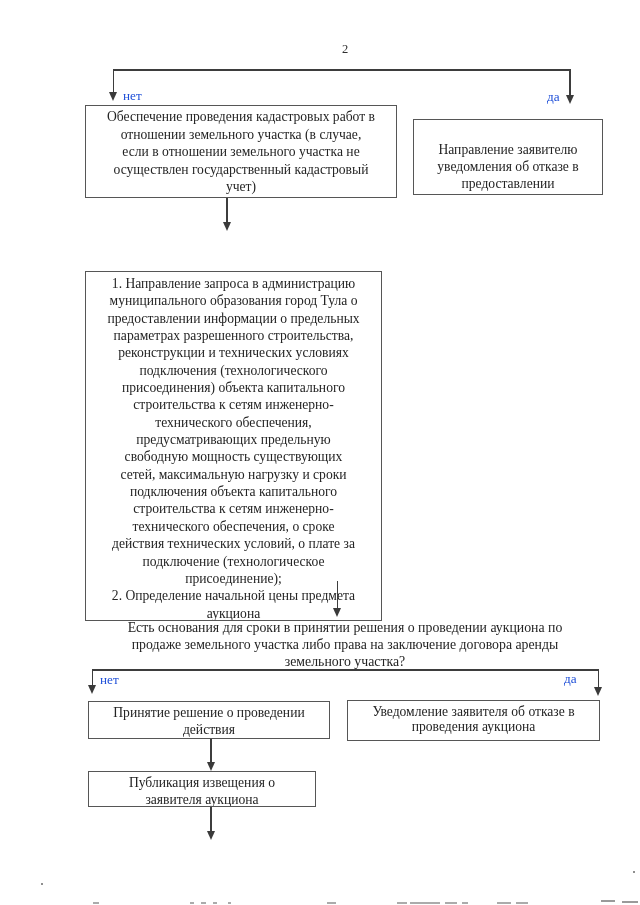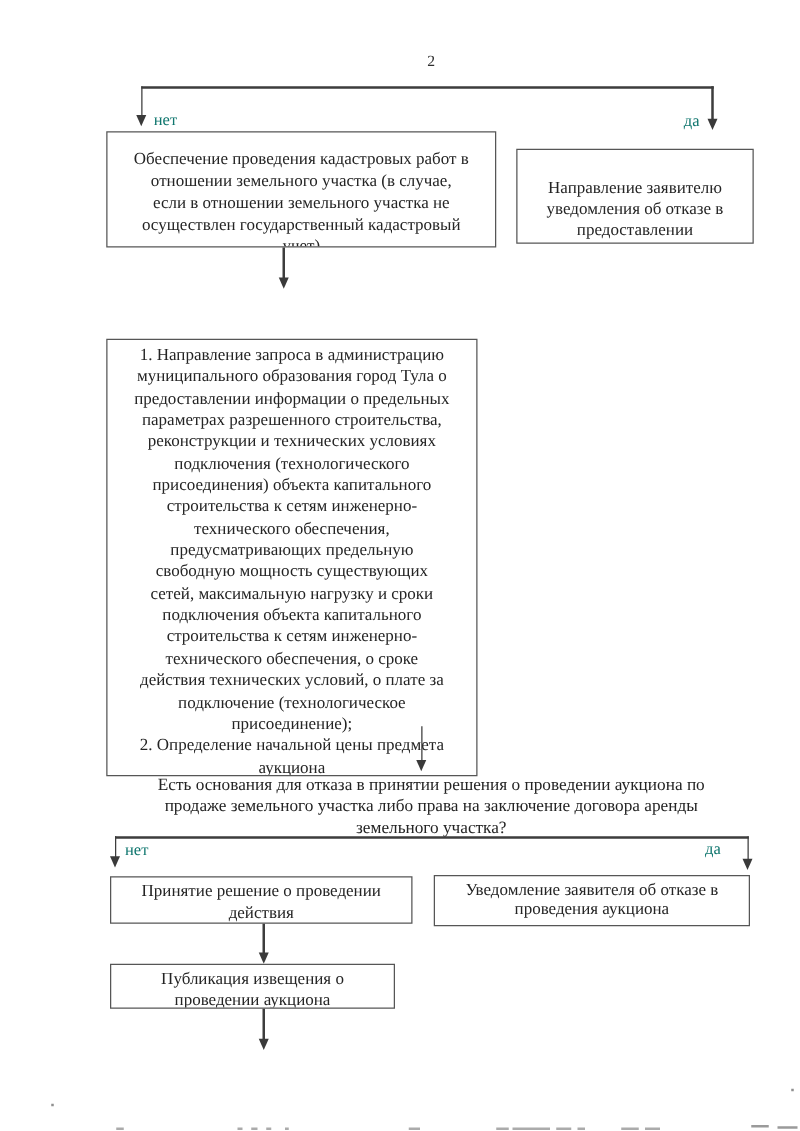--- a/index.html
+++ b/index.html
@@ -37,21 +37,21 @@
   .vline { width: 1.6px; }
 
   .arrowhead {
     position: absolute; width: 0; height: 0;
     border-left: 4.2px solid transparent;
     border-right: 4.2px solid transparent;
     border-top: 9px solid #3a3a3a;
   }
 
   .branch-label {
-    position: absolute; font-size: 13.2px; color: #0f766e;
+    position: absolute; font-size: 13.2px; color: #1d4ed8;
     line-height: 13px;
   }
 
   .question {
     position: absolute; left: 85px; top: 620px; width: 520px;
     text-align: center; white-space: pre-line;
     font-size: 13.8px; line-height: 16.9px; color: #242424;
   }
 
   
@@ -66,21 +66,21 @@
   <div class="page-number">2</div>
 
   <div class="hline" style="left:113px; top:69px; width:458px;"></div>
   <div class="vline" style="left:112.5px; top:69px; height:24px;"></div>
   <div class="arrowhead" style="left:109.2px; top:92px;"></div>
   <div class="vline" style="left:569px; top:69px; height:27px;"></div>
   <div class="arrowhead" style="left:565.7px; top:95px;"></div>
   <div class="branch-label" style="left:123px; top:89px;">нет</div>
   <div class="branch-label" style="left:547px; top:90px;">да</div>
 
-  <div class="fbox" style="left:85px; top:105px; width:312px; height:93px; line-height:17.6px; padding-top:12px;">Обеспечение проведения кадастровых работ в
+  <div class="fbox" style="left:85px; top:105px; width:312px; height:93px; line-height:17.6px; padding-top:2px;">Обеспечение проведения кадастровых работ в
 отношении земельного участка (в случае,
 если в отношении земельного участка не
 осуществлен государственный кадастровый
 учет)</div>
 
   <div class="fbox" style="left:413px; top:119px; width:190px; height:76px; line-height:17.2px; padding-top:21px;">Направление заявителю
 уведомления об отказе в
 предоставлении
 государственной услуги</div>
 
@@ -104,21 +104,21 @@
 технического обеспечения, о сроке
 действия технических условий, о плате за
 подключение (технологическое
 присоединение);
 2. Определение начальной цены предмета
 аукциона</div>
 
   <div class="vline" style="left:336.5px; top:581px; height:28px;"></div>
   <div class="arrowhead" style="left:333.2px; top:608px;"></div>
 
-  <div class="question">Есть основания для отказа в принятии решения о проведении аукциона по
+  <div class="question">Есть основания для сроки в принятии решения о проведении аукциона по
 продаже земельного участка либо права на заключение договора аренды
 земельного участка?</div>
 
   <div class="hline" style="left:92px; top:669px; width:507px;"></div>
   <div class="vline" style="left:91.5px; top:669px; height:17px;"></div>
   <div class="arrowhead" style="left:88.2px; top:685px;"></div>
   <div class="vline" style="left:597.5px; top:669px; height:19px;"></div>
   <div class="arrowhead" style="left:594.2px; top:687px;"></div>
   <div class="branch-label" style="left:100px; top:673px;">нет</div>
   <div class="branch-label" style="left:564px; top:672px;">да</div>
@@ -126,21 +126,21 @@
   <div class="fbox" style="left:88px; top:701px; width:242px; height:38px; line-height:17px; padding-top:2px;">Принятие решение о проведении
 действия</div>
 
   <div class="fbox" style="left:347px; top:700px; width:253px; height:41px; line-height:15px; padding-top:3px;text-align:center;">Уведомление заявителя об отказе в
 проведения аукциона</div>
 
   <div class="vline" style="left:210px; top:739px; height:24px;"></div>
   <div class="arrowhead" style="left:206.7px; top:762px;"></div>
 
   <div class="fbox" style="left:88px; top:771px; width:228px; height:36px; line-height:17px; padding-top:2px;">Публикация извещения о
-проведении аукциона</div>
+заявителя аукциона</div>
 
   <div class="vline" style="left:210px; top:807px; height:25px;"></div>
   <div class="arrowhead" style="left:206.7px; top:831px;"></div>
 
   <div class="scan-dot" style="left:41px;  top:883px;"></div>
   <div class="scan-dash" style="left:93px;  top:902px; width:6px;"></div>
   <div class="scan-dash" style="left:190px; top:902px; width:4px;"></div>
   <div class="scan-dash" style="left:201px; top:902px; width:5px;"></div>
   <div class="scan-dash" style="left:213px; top:902px; width:4px;"></div>
   <div class="scan-dash" style="left:228px; top:902px; width:3px;"></div>

